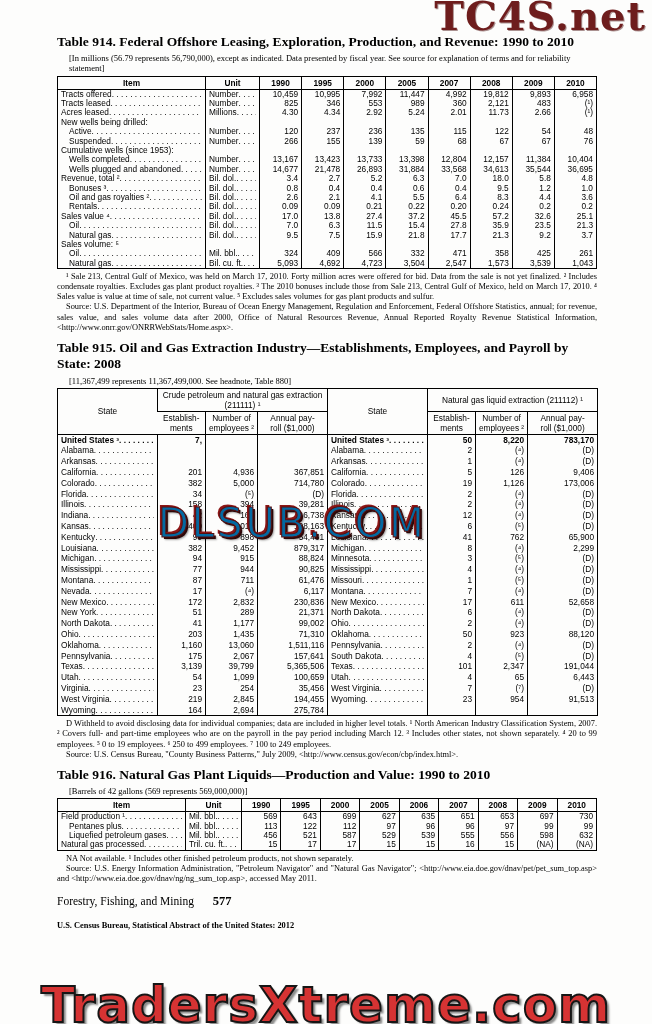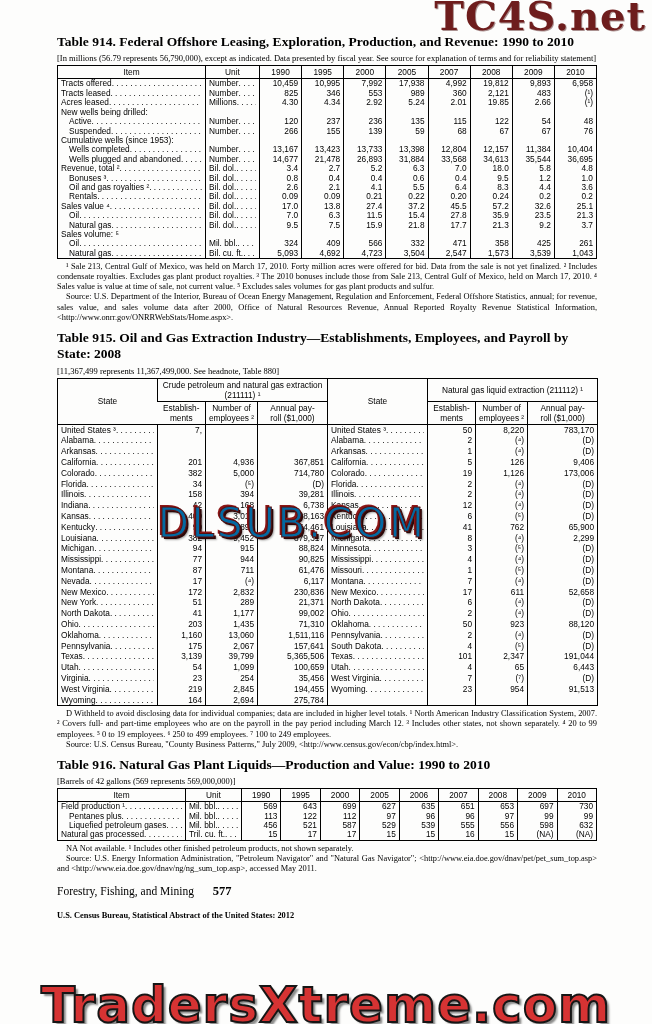--- a/index.html
+++ b/index.html
@@ -10,52 +10,52 @@
     font-family: "Liberation Sans", "DejaVu Sans", sans-serif;
   }
   .content { position: absolute; left: 57px; top: 34px; width: 540px; }
 
   .tbl-title {
     font-family: "Liberation Serif", "DejaVu Serif", serif;
     font-size: 13.5px; font-weight: bold; line-height: 1.22; margin: 0 0 3px 0;
   }
   .headnote {
     font-family: "Liberation Serif", "DejaVu Serif", serif;
-    font-size: 8.5px; line-height: 1.18; margin: 0 0 2px 0;
+    font-size: 8.5px; line-height: 1.18; margin: 0 0 2px 12px;
   }
   section { margin-bottom: 7px; }
 
   table.stat-table {
     width: 100%; border-collapse: collapse; table-layout: fixed;
     border: 1px solid #000;
     font-family: "Liberation Sans", "DejaVu Sans", sans-serif;
     font-size: 8.3px;
   }
   table.stat-table th {
     border-left: 1px solid #000; border-bottom: 1px solid #000;
-    font-weight: normal; text-align: center; vertical-align: middle;
+    font-weight: bold; text-align: center; vertical-align: middle;
     padding: 1px 2px; line-height: 10px; font-size: 8.3px;
   }
   table.stat-table th:first-child { border-left: none; }
   table.stat-table td {
     border-left: 1px solid #000; padding: 0 3px; line-height: 9.4px;
     vertical-align: bottom; overflow: hidden;
   }
   table.stat-table td:first-child { border-left: none; }
   #table915 td { line-height: 10.8px; }
   #table915 th { font-weight: normal; }
   th.sub { white-space: pre-line; vertical-align: bottom; padding-bottom: 1px; }
   th.group { vertical-align: middle; }
 
   .fw { display: flex; align-items: baseline; overflow: hidden; }
   .lab { white-space: nowrap; flex: 0 0 auto; }
   .dots { flex: 1 1 auto; overflow: hidden; white-space: nowrap; }
   .dots::after { content: " . . . . . . . . . . . . . . . . . . . . . . . . . . . . . . . . . . . . . . . . . . . . . . . . . . . ."; }
   td.num { text-align: right; }
-  .bold { font-weight: normal; }
+  .bold { font-weight: bold; }
   td.ind1 .fw { padding-left: 8px; }
 
   .footnote {
     font-family: "Liberation Serif", "DejaVu Serif", serif;
     font-size: 8.4px; line-height: 1.2; margin: 3px 0 0 0;
     text-align: justify; text-indent: 9px;
   }
   .source { margin-top: 0; }
 
   .chapter-line {
@@ -138,21 +138,21 @@
               </td>
               <td class="unitcell">
                 <div class="fw">
                   <span class="lab">Number</span>
                   <span class="dots"></span>
                 </div>
               </td>
               <td class="num">10,459</td>
               <td class="num">10,995</td>
               <td class="num">7,992</td>
-              <td class="num">17,938</td>
+              <td class="num">11,447</td>
               <td class="num">4,992</td>
               <td class="num">19,812</td>
               <td class="num">9,893</td>
               <td class="num">6,958</td>
             </tr>
             <tr>
               <td class="item">
                 <div class="fw">
                   <span class="lab">Tracts leased</span>
                   <span class="dots"></span>
@@ -184,21 +184,21 @@
                 <div class="fw">
                   <span class="lab">Millions</span>
                   <span class="dots"></span>
                 </div>
               </td>
               <td class="num">4.30</td>
               <td class="num">4.34</td>
               <td class="num">2.92</td>
               <td class="num">5.24</td>
               <td class="num">2.01</td>
-              <td class="num">19.85</td>
+              <td class="num">11.73</td>
               <td class="num">2.66</td>
               <td class="num">(¹)</td>
             </tr>
             <tr>
               <td class="item">
                 <div class="fw">
                   <span class="lab">New wells being drilled:</span>
                 </div>
               </td>
               <td class="unitcell"></td>

